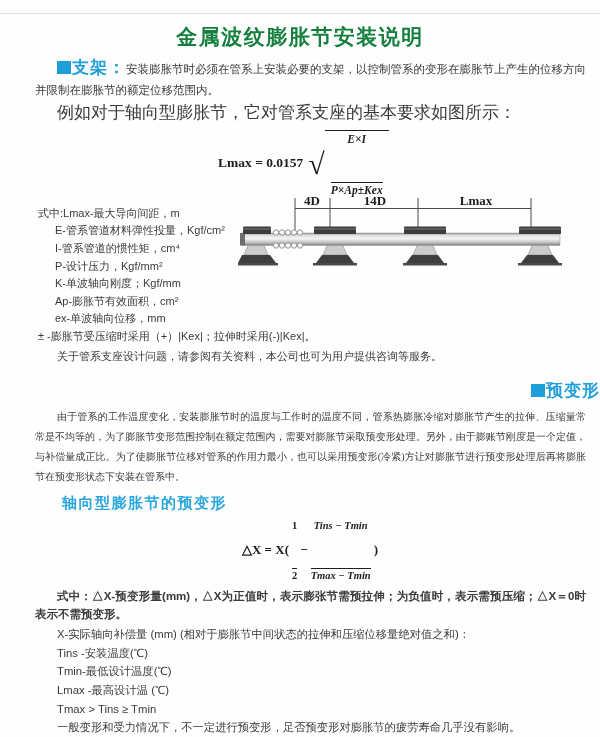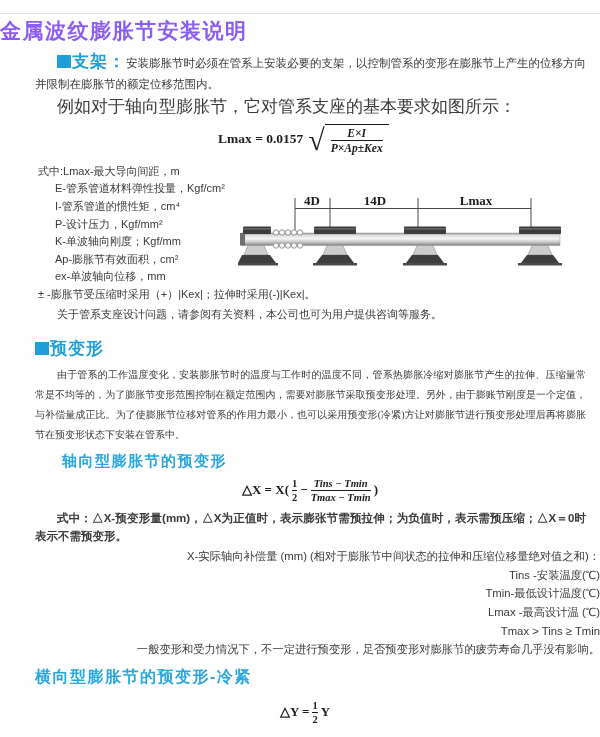--- a/index.html
+++ b/index.html
@@ -4,69 +4,69 @@
 <style>
   html,body { margin:0; padding:0; background:#fff; }
   .page {
     position:relative; width:600px; height:737px; overflow:hidden;
     background:#fefefe; color:#333;
     font-family:"Liberation Sans", sans-serif;
   }
   .topline { position:absolute; top:13px; left:0; width:600px; height:1px; background:#e3e3e3; }
 
   h1.title {
-    margin:17px 0 6px; text-align:left;
-    font-size:21px; font-weight:700; color:#8b5cf6; letter-spacing:1.5px;
+    margin:23px 0 6px; text-align:center;
+    font-size:21px; font-weight:700; color:#15803d; letter-spacing:1.5px;
   }
 
   
   .lead {
     margin:6px 14px 0 35px; font-size:11.5px; line-height:21px;
     text-indent:22px; text-align:justify; color:#3a3a3a;
   }
   .sechead { font-size:17px; font-weight:700; color:#1e9fd8; letter-spacing:1px; }
   .bluesq {
     display:inline-block; width:14px; height:13px; background:#1e9fd8;
     margin-right:1px; vertical-align:-1px;
   }
   .example { margin:2px 14px 0 35px; font-size:17px; line-height:20px; text-indent:22px; color:#3a3a3a; }
 
   .formula { display:flex; align-items:center; font-family:"Liberation Serif", serif; font-weight:700; color:#1c1c1c; }
   .formula1 { margin:6px 0 2px 218px; font-size:13.5px; }
   .radical { font-size:30px; font-weight:400; line-height:26px; margin:2px 0 0 5px; }
   .radicand { border-top:1.5px solid #1c1c1c; margin-top:1px; }
-  .frac { display:inline-flex; flex-direction:column; align-items:center; text-align:center; line-height:1.25; }
+  .frac { display:inline-flex; flex-direction:column; align-items:center; text-align:center; line-height:1.25;gap:36px; }
   .frac .den { border-top:1px solid #1c1c1c; }
   .radicand .frac { font-style:italic; font-size:11.5px; padding:1px 6px 0; }
 
   .defs { margin:7px 4px 0 38px; font-size:11px; line-height:17.6px; color:#3a3a3a; }
   .defs .di { padding-left:17px; }
   .consult { margin:3px 0 0 57px; font-size:11px; color:#3a3a3a; }
 
   .diagram { position:absolute; left:238px; top:194px; }
   .dimtext { font-family:"Liberation Serif", serif; font-weight:700; font-size:13px; fill:#1c1c1c; }
 
   
-  h2.sec { margin:15px 0 5px 35px; font-size:17px; font-weight:700; color:#1e9fd8; letter-spacing:1px; }
+  h2.sec { margin:15px 0 5px 35px; font-size:17px; font-weight:700; color:#1e9fd8; letter-spacing:1px;text-align:right; }
   .bodypar {
     margin:0 14px 0 35px; font-size:10px; line-height:20px;
     text-indent:22px; text-align:justify; color:#3a3a3a;font-family:Liberation Serif, serif;
   }
   h3.axial { margin:7px 0 4px 62px; font-size:15px; font-weight:700; color:#29a6dd; letter-spacing:1.5px; }
 
   .formula2 { justify-content:center; margin:6px 0 5px 20px; font-size:13px; }
   .formula2 .frac { font-size:10.5px; padding:0 3px; }
   .formula2 .tfrac { font-style:italic; }
   .f2part { margin:0 0; }
 
   .explain {
     margin:2px 14px 0 35px; font-size:11.5px; line-height:18.2px;
     text-indent:22px; text-align:justify; color:#3a3a3a;font-weight:bold;
   }
-  .axlines { margin:2px 0 0 57px; font-size:11.3px; line-height:18.6px; color:#3a3a3a;text-align:right; }
+  .axlines { margin:2px 8px 0 57px; font-size:11.3px; line-height:18.6px; color:#3a3a3a; }
 
   h3.lateral { margin:8px 0 0 35px; font-size:16px; font-weight:700; color:#29a6dd; letter-spacing:1.5px; }
   .formula3 { justify-content:center; margin:11px 0 0 10px; font-size:13px; }
   .formula3 .frac { font-size:10.5px; padding:0 3px; }
   .ynote { margin:13px 0 0 52px; font-size:11.5px; color:#3a3a3a; }
 </style>
 </head>
 <body>
 
 <div class="page">

